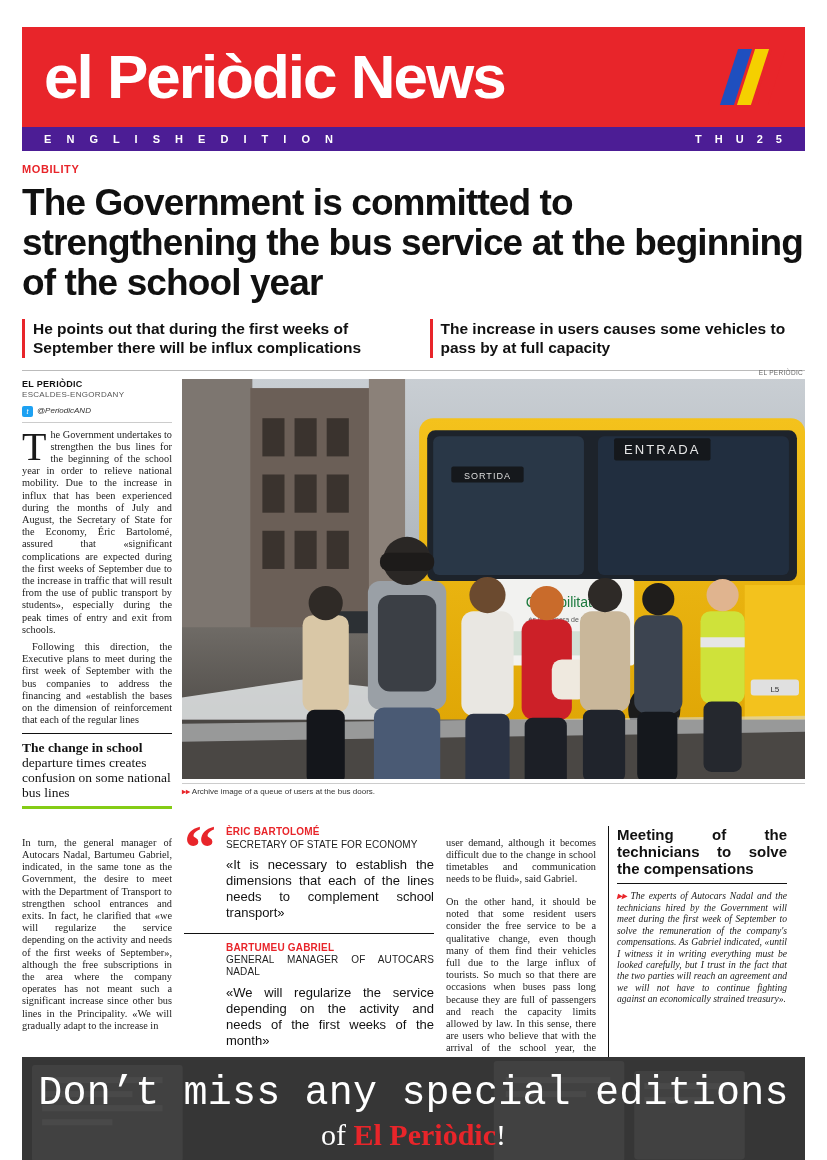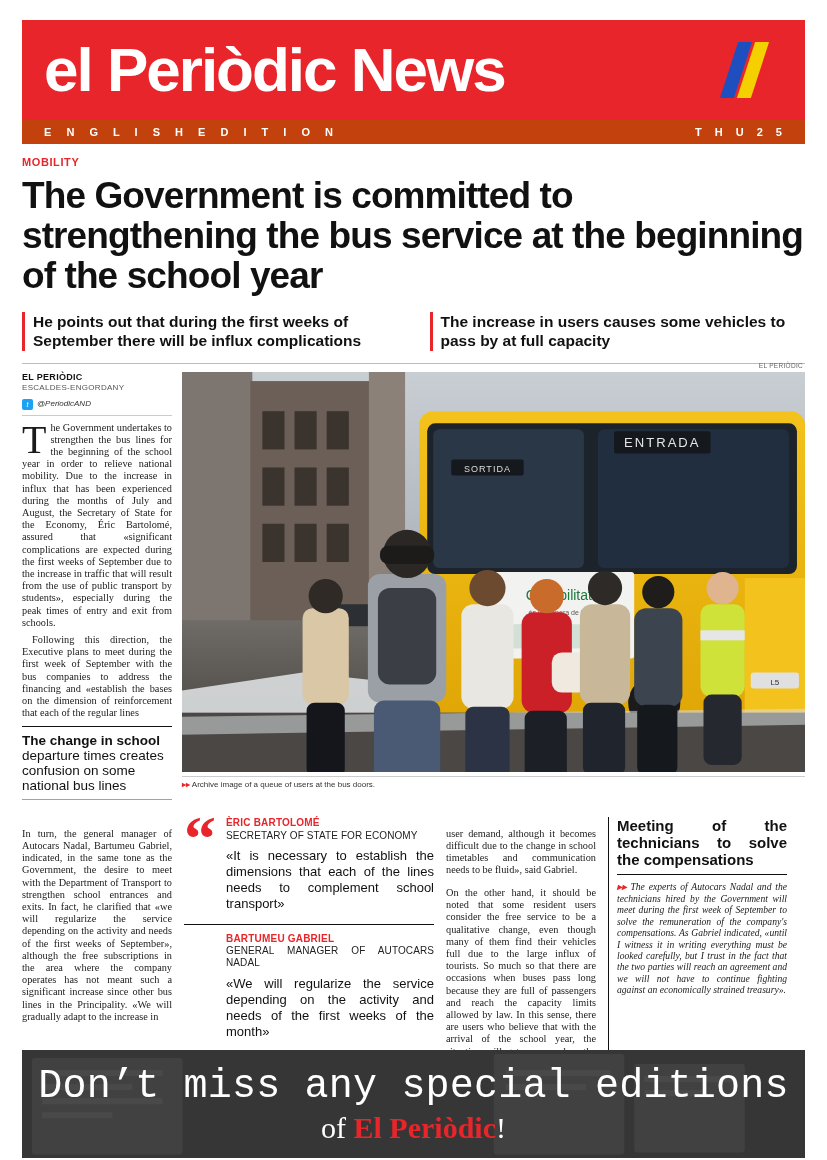--- a/index.html
+++ b/index.html
@@ -8,21 +8,21 @@
     background:#ffffff;
     font-family:"Liberation Serif", serif;
     color:#111;
     overflow:hidden;
   }
   .page{position:relative;width:827px;height:1160px;box-sizing:border-box;padding:0 22px;}
 
   
   .masthead{
     position:relative;
-    margin-top:20px;
+    margin-top:27px;
     background:#e8252a;
     height:100px;
     display:flex;align-items:center;
     padding:0 18px 0 22px;
     box-sizing:border-box;
     gap:12px;
   }
   .masthead-title{
     color:#fff;
     font-family:"Liberation Sans", sans-serif;
@@ -37,21 +37,21 @@
     width:58px;height:56px;
     position:relative;
     transform:skewX(-18deg);
   }
   .logo-flag span{position:absolute;top:0;height:100%;}
   .logo-flag .s1{left:0;width:14px;background:#1f4fbf;}
   .logo-flag .s2{left:17px;width:14px;background:#f5d000;}
   .logo-flag .s3{left:34px;width:14px;background:#e8252a;}
   .masthead-bottom{
     display:flex;align-items:center;justify-content:space-between;
-    background:#c2410c;
+    background:#4c1d95;
     height:24px;
     padding:0 18px 0 22px;
     box-sizing:border-box;
   }
   .edition{
     color:#fff;font-family:"Liberation Sans", sans-serif;
     font-size:11px;letter-spacing:6px;font-weight:bold;
   }
   .dateline{
     color:#fff;font-family:"Liberation Sans", sans-serif;
@@ -118,23 +118,23 @@
   .body-text p{margin:0 0 5px;}
   .body-text p.indent{text-indent:10px;}
   .dropcap{
     float:left;
     font-family:"Liberation Serif", serif;
     font-size:40px;line-height:32px;
     padding:2px 4px 0 0;font-weight:normal;
   }
 
   .pullquote-left{
-    border-top:1px solid #111;border-bottom:1px solid #84cc16;
+    border-top:1px solid #111;border-bottom:3px solid #84cc16;
     padding:6px 0;margin:7px 0;
-    font-family:Liberation Sans, sans-serif;
+    font-family:Liberation Serif, serif;
     font-size:13.5px;line-height:15px;color:#111;
   }
   .pullquote-left b{font-weight:bold;}
   .pullquote-left span.light{font-weight:normal;}
 
   
   .photo-wrap{position:relative;}
   .photo-credit{
     position:absolute;right:2px;top:-10px;
     font-family:"Liberation Sans", sans-serif;

